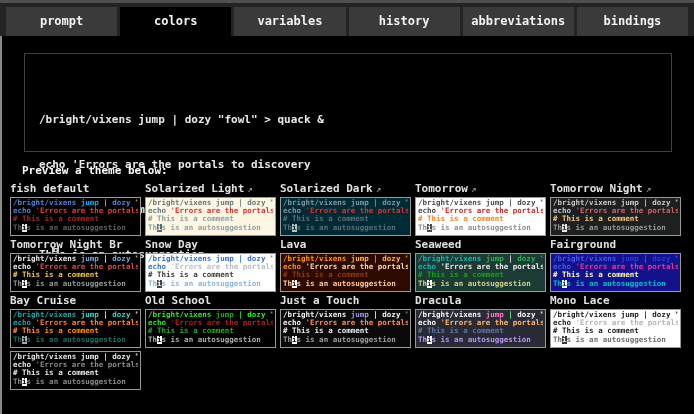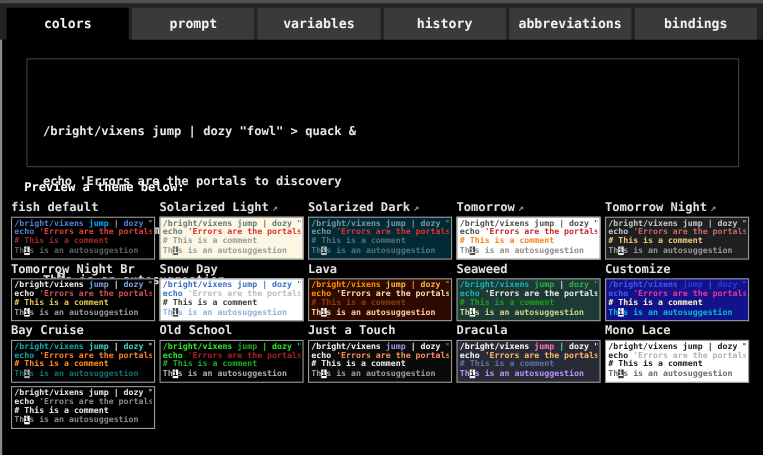--- a/index.html
+++ b/index.html
@@ -56,22 +56,22 @@
     width:125px;height:35px;border:1px solid #999;
     padding:1px 2px;overflow:hidden;cursor:pointer;
     font-size:7.5px;font-weight:bold;line-height:8.2px;white-space:nowrap;
   }
   .tline{white-space:pre;overflow:hidden;}
 </style>
 </head>
 <body>
 
 <div class="tabbar">
+    <div class="tab">prompt</div>
     <div class="tab active">colors</div>
-    <div class="tab">prompt</div>
     <div class="tab">variables</div>
     <div class="tab">history</div>
     <div class="tab">abbreviations</div>
     <div class="tab">bindings</div>
   </div>
 <div class="left-edge"></div>
 
 <div class="terminal">
   <div class="termtext">
     <div class="tl">/bright/vixens jump | dozy "fowl" &gt; quack &amp;</div>
@@ -159,21 +159,21 @@
     <div class="cell">
       <div class="tname">Seaweed</div>
       <div class="tbox" style="background: rgb(27, 59, 52);">
         <div class="tline"><span style="color: rgb(18, 181, 181);">/bright/vixens </span><span style="color: rgb(47, 174, 79);">jump</span><span style="color: rgb(224, 224, 224);"> | </span><span style="color: rgb(47, 174, 79);">dozy</span><span style="color: rgb(47, 174, 79);"> "fowl" &gt; quack &amp;</span></div>
         <div class="tline"><span style="color: rgb(18, 181, 181);">echo </span><span style="color: rgb(232, 232, 232);">'Errors are the portals to discovery</span></div>
         <div class="tline"><span style="color: rgb(24, 160, 24);"># This is a comment</span></div>
         <div class="tline"><span style="color: rgb(210, 210, 140);">Th</span><span style="background: rgb(255, 255, 255); color: rgb(27, 59, 52);">i</span><span style="color: rgb(210, 210, 140);">s is an autosuggestion</span></div>
       </div>
     </div>
     <div class="cell">
-      <div class="tname">Customize</div>
+      <div class="tname">Fairground</div>
       <div class="tbox" style="background: rgb(18, 18, 140);">
         <div class="tline"><span style="color: rgb(72, 88, 232);">/bright/vixens </span><span style="color: rgb(48, 56, 216);">jump</span><span style="color: rgb(72, 88, 232);"> | </span><span style="color: rgb(48, 56, 216);">dozy</span><span style="color: rgb(72, 88, 232);"> "fowl" &gt; quack &amp;</span></div>
         <div class="tline"><span style="color: rgb(64, 96, 232);">echo </span><span style="color: rgb(242, 51, 153);">'Errors are the portals to discovery</span></div>
         <div class="tline"><span style="color: rgb(248, 248, 192);"># This is a comment</span></div>
         <div class="tline"><span style="color: rgb(0, 192, 208);">Th</span><span style="background: rgb(255, 255, 255); color: rgb(18, 18, 140);">i</span><span style="color: rgb(0, 192, 208);">s is an autosuggestion</span></div>
       </div>
     </div>
     <div class="cell">
       <div class="tname">Bay Cruise</div>
       <div class="tbox" style="background: rgb(0, 0, 0);">

